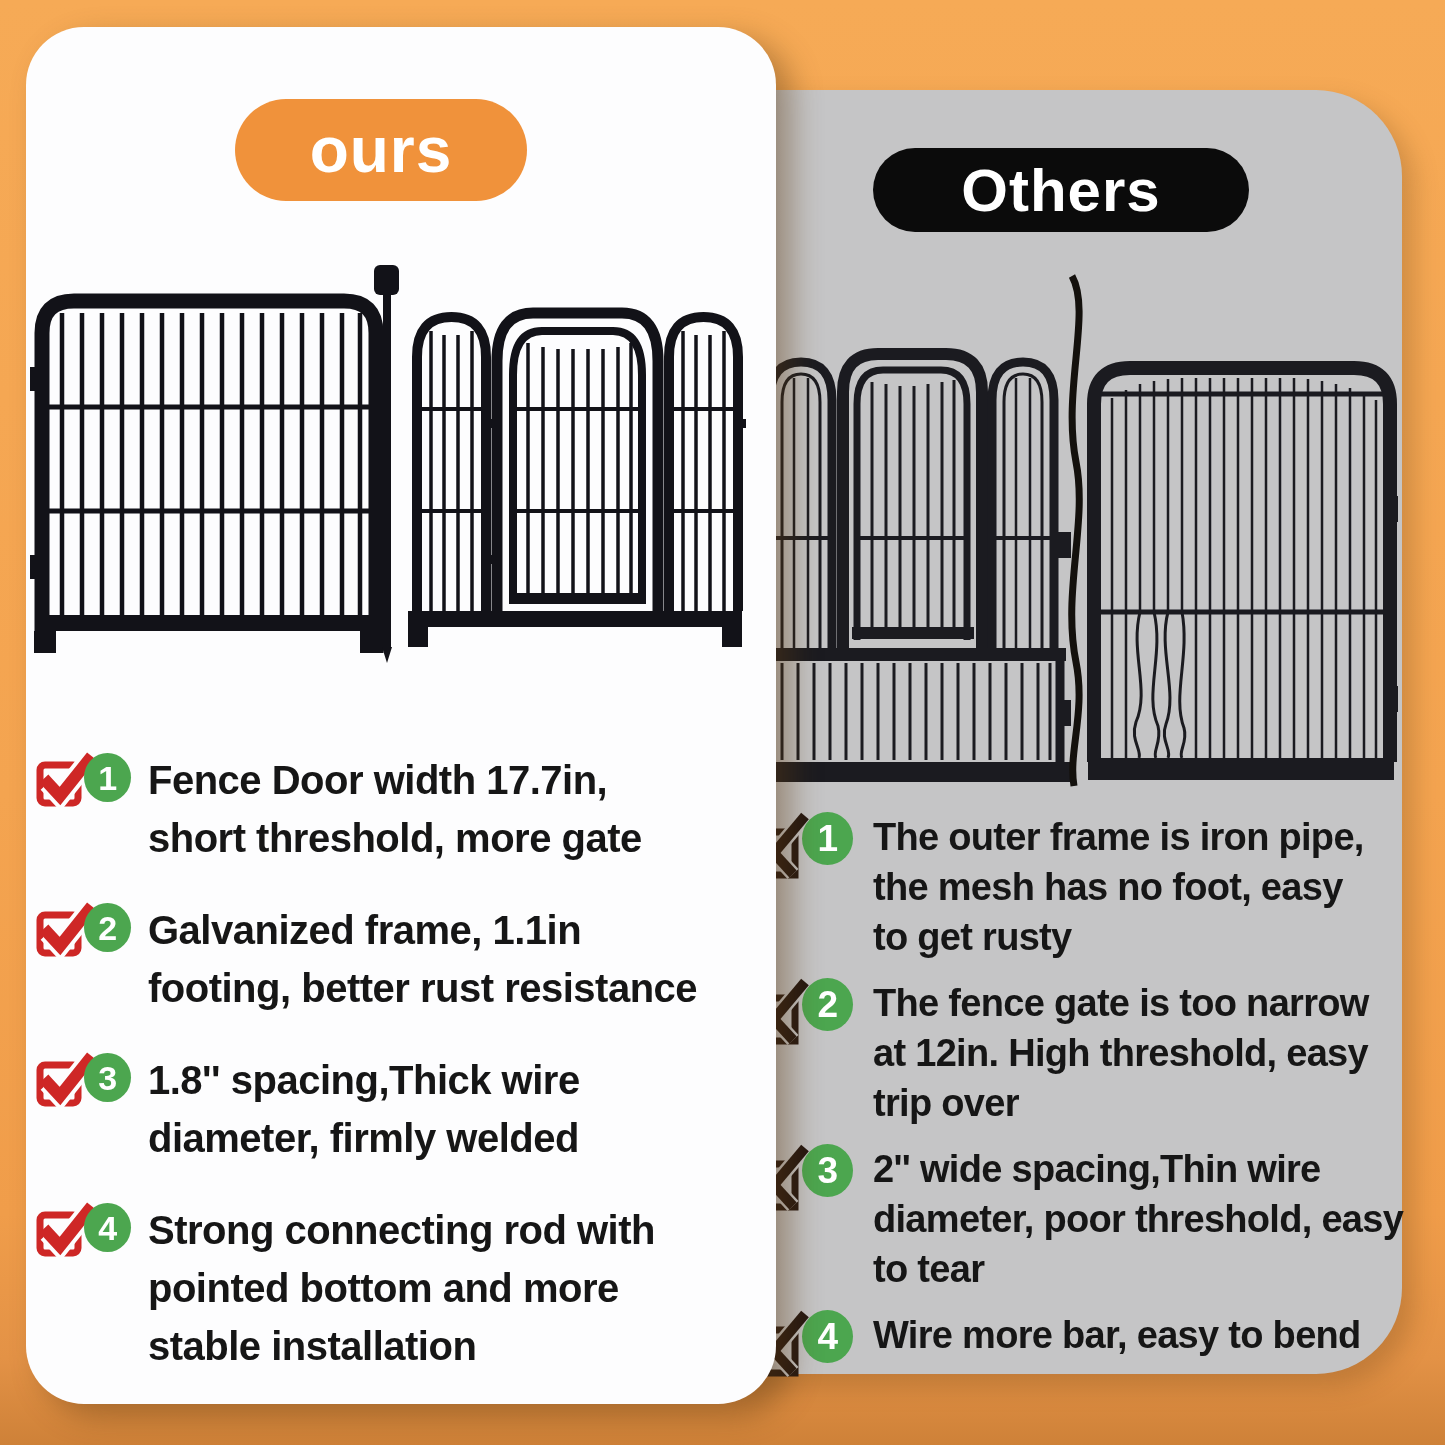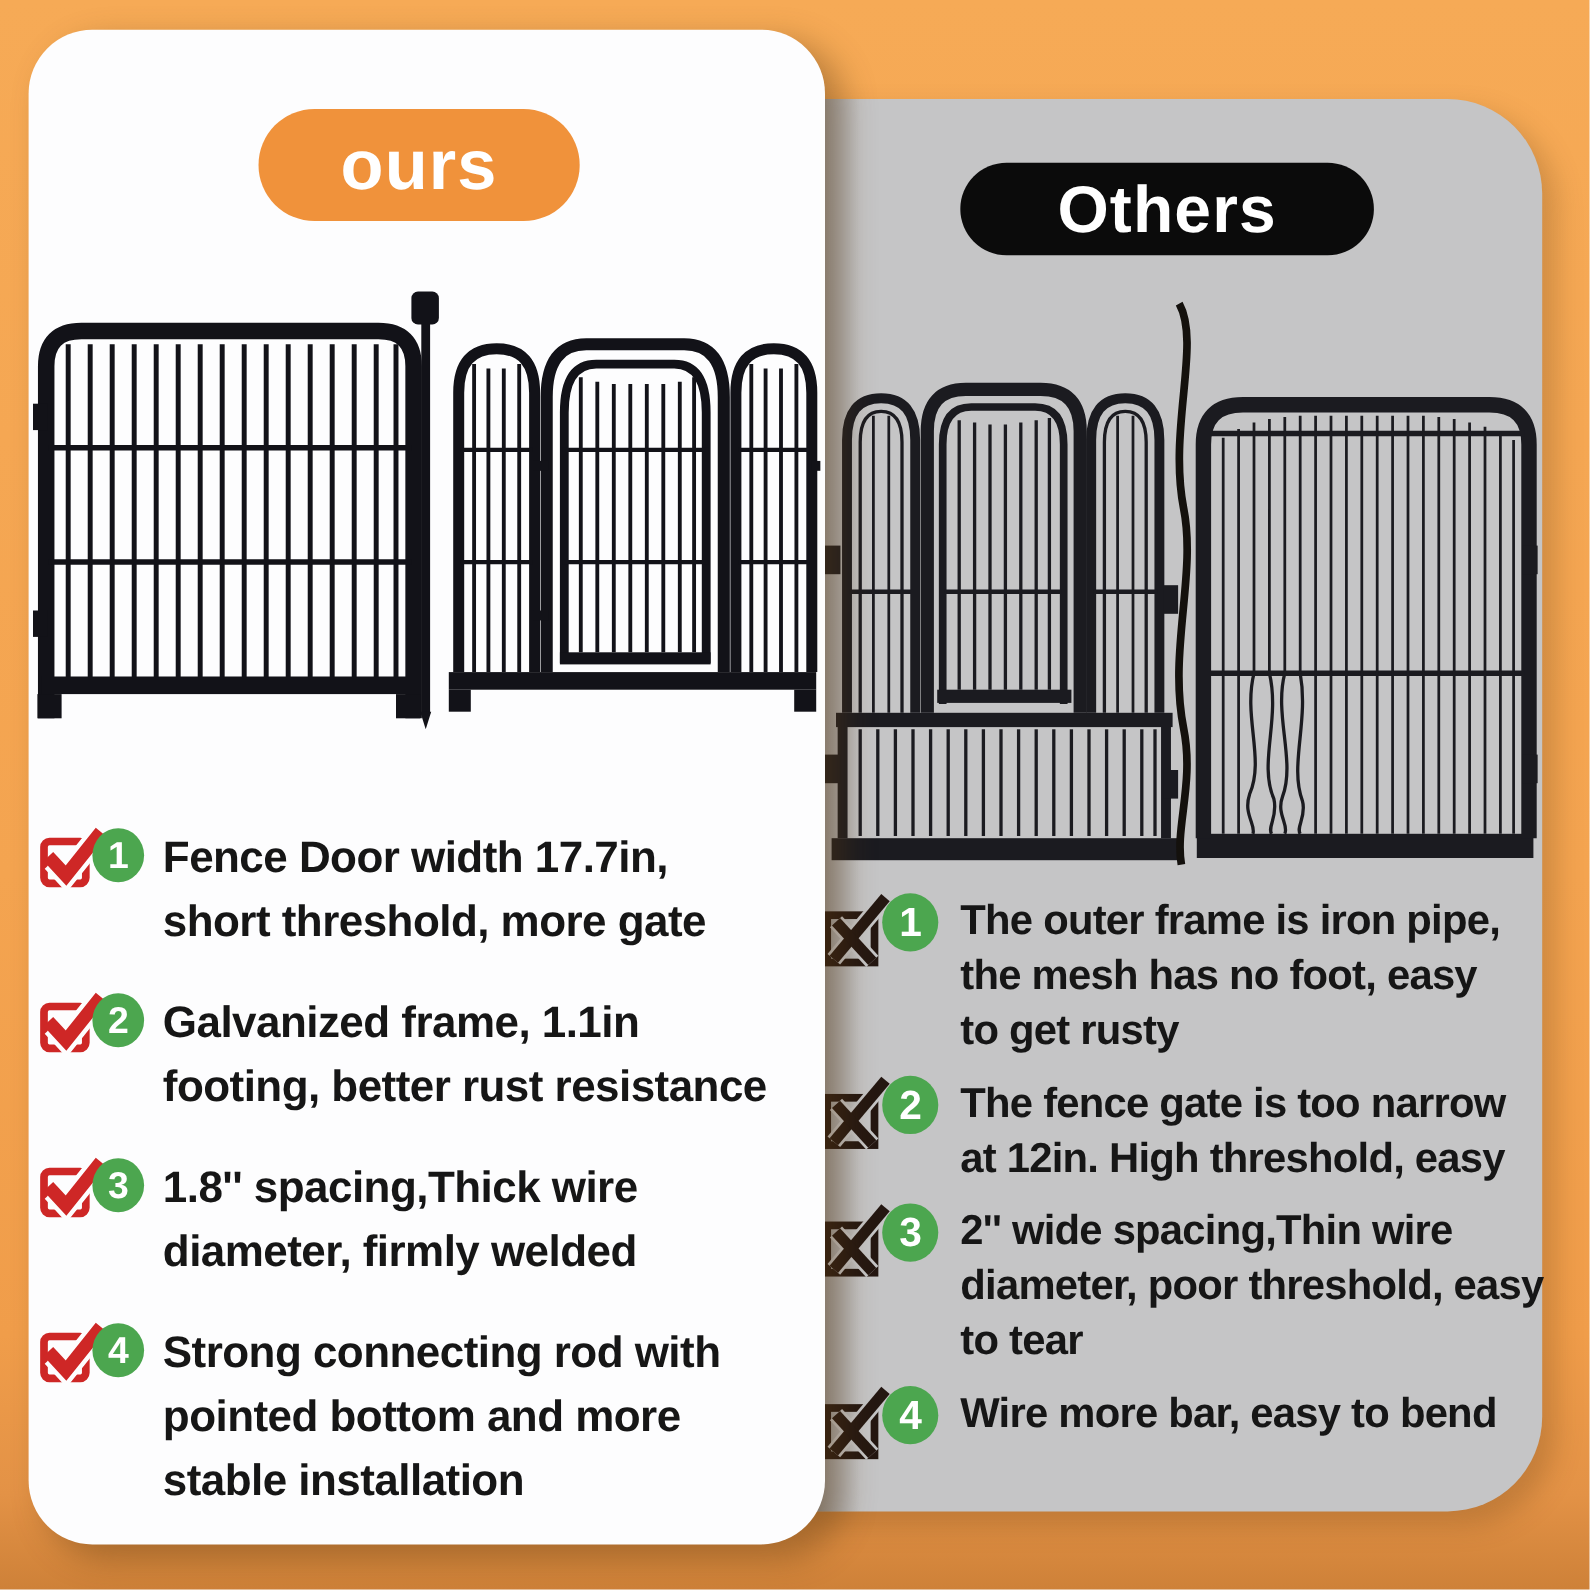--- a/index.html
+++ b/index.html
@@ -9,20 +9,21 @@
     overflow:hidden;
     font-family:"Liberation Sans","DejaVu Sans",sans-serif;
     background:linear-gradient(180deg,#F6AA56 0%,#F4A450 55%,#F09D4A 84%,#E39246 94%,#CE8138 100%);
   }
   .card{position:absolute;}
   .card-ours{
     left:26px;top:27px;width:724px;height:1377px;
     background:#FDFDFE;border-radius:58px;
     box-shadow:16px 12px 30px rgba(95,60,18,0.42);
     z-index:2;
+    padding-left:26px;
   }
   .card-others{
     left:726px;top:90px;width:676px;height:1284px;
     background:#C5C5C6;border-radius:0 86px 86px 0;
     box-shadow:12px 12px 24px rgba(95,60,18,0.25);
     z-index:1;
   }
   .card-others .edge-shadow{
     position:absolute;left:0;top:0;width:56px;height:100%;
     background:linear-gradient(90deg,rgba(0,0,0,0.30),rgba(0,0,0,0));
@@ -365,20 +366,21 @@
             <path d="M10 64 L57 8" fill="none" stroke="#241711" stroke-width="10"></path>
             <path d="M12 30 L45 66" fill="none" stroke="#241711" stroke-width="10"></path>
           </svg>
           <span class="badge">
             <span>2</span>
           </span>
         </span>
         <span class="lines">
           <span class="ln">The fence gate is too narrow</span>
           <span class="ln">at 12in. High threshold, easy</span>
+          <span class="ln">trip over</span>
         </span>
       </li>
 
       <li class="item">
         <span class="icons">
           <svg class="mark-icon" width="62" height="72" viewBox="0 0 62 72">
             <rect x="4" y="24" width="43" height="43" fill="none" stroke="#241711" stroke-width="7"></rect>
             <path d="M10 64 L57 8" fill="none" stroke="#C5C5C6" stroke-width="15"></path>
             <path d="M12 30 L45 66" fill="none" stroke="#C5C5C6" stroke-width="15"></path>
             <path d="M10 64 L57 8" fill="none" stroke="#241711" stroke-width="10"></path>

